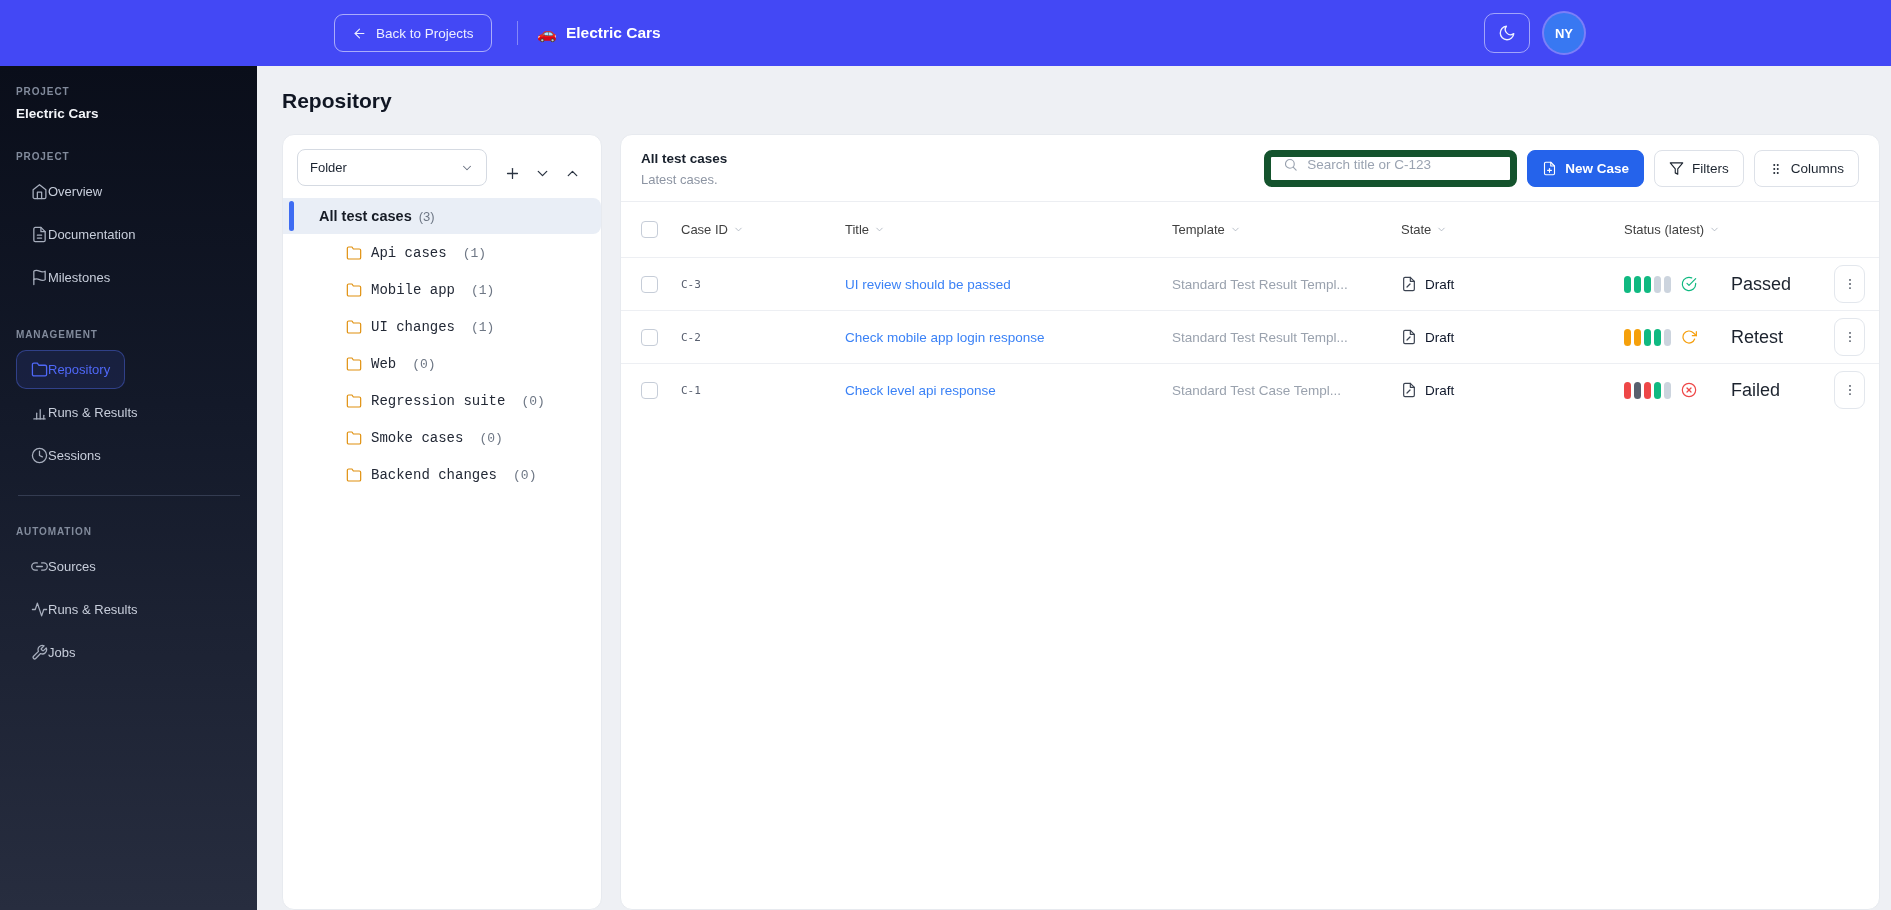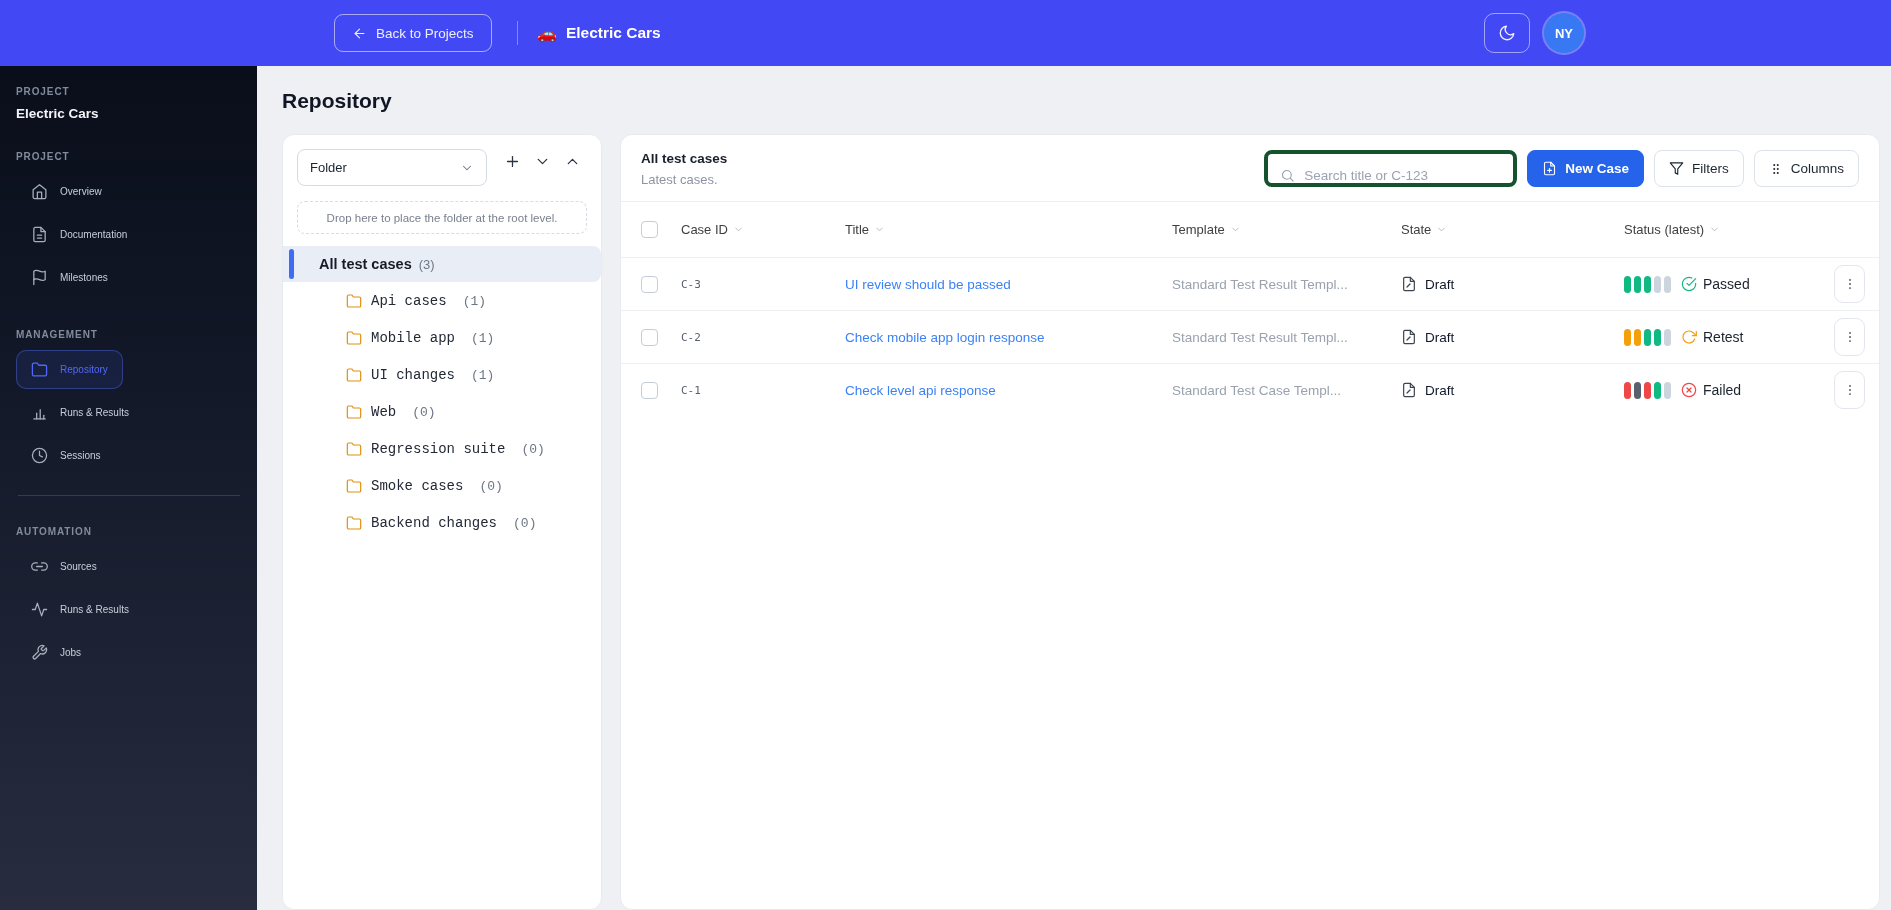--- a/index.html
+++ b/index.html
@@ -27,38 +27,38 @@
     box-shadow:0 0 0 2px rgba(255,255,255,.3); display:flex; align-items:center; justify-content:center;
     color:#fff; font-size:13px; font-weight:700; cursor:pointer; }
 
   
   .sidebar { position:absolute; top:66px; left:0; bottom:0; width:257px;
     background:linear-gradient(180deg,#0a0e1a 0%, #131929 40%, #272d3f 100%);
     padding:20px 16px; }
   .side-label { font-size:10px; letter-spacing:.9px; color:#828b9c; font-weight:700; text-transform:uppercase; }
   .side-project-name { margin-top:9px; color:#f3f5f9; font-size:13.5px; font-weight:700; }
   .nav-label { margin:30px 0 8px 0; font-size:10px; letter-spacing:.9px; color:#828b9c; font-weight:700; text-transform:uppercase; }
-  .nav-item { display:inline-flex; align-items:center; gap:12px; padding:10px 14px; margin:2px 0;
-    color:#c8cedb; font-size:10px; border:1px solid transparent; border-radius:10px; cursor:pointer; }
+  .nav-item { display:inline-flex; align-items:center; padding:10px 14px; margin:2px 0;
+    color:#c8cedb; font-size:13px; border:1px solid transparent; border-radius:10px; cursor:pointer; }
   .nav-item .nicon { color:#a7aebd; display:flex; }
   .nav-item.active { background:rgba(67,90,235,.13); border-color:rgba(86,112,245,.4); color:#4f68f8; }
   .nav-item.active .nicon { color:#4f68f8; }
   .nav-group { display:flex; flex-direction:column; align-items:flex-start; }
   .side-divider { border:none; border-top:1px solid #343c51; margin:18px 2px 0 2px; width:222px; }
 
   
   .main { position:absolute; top:66px; left:257px; right:0; bottom:0; background:#eef0f4;
     padding:16px 11px 0 25px; display:flex; flex-direction:column; }
   .page-title { font-size:21px; font-weight:700; color:#101623; margin:7px 0 21px 0; }
   .content-row { display:flex; gap:18px; flex:1; overflow:hidden; align-items:stretch; }
   .card { background:#fff; border:1px solid #e7eaef; border-radius:12px; }
 
   
   .folder-card { width:320px; flex:0 0 320px; padding:14px; }
-  .folder-toolbar { display:flex; align-items:flex-start; }
+  .folder-toolbar { display:flex; align-items:flex-end; }
   .select { width:190px; height:37px; border:1px solid #d5dae2; border-radius:8px; display:flex; align-items:center;
     justify-content:space-between; padding:0 12px; font-size:13px; color:#1b2330; cursor:pointer; background:#fff; }
   .select .chev { color:#6b7382; }
   .tool-icons { flex:1; display:flex; justify-content:space-around; align-items:center; margin-left:10px; }
   .tool-btn { background:none; border:none; color:#2b3442; cursor:pointer; padding:4px; display:flex; }
   .dropzone { margin-top:15px; height:33px; border:1px dashed #d7dbe2; border-radius:8px; display:flex;
     align-items:center; justify-content:center; font-size:11.5px; color:#79818e; }
   .tree { margin:12px -14px 0 -14px; }
   .tree-root { position:relative; height:36px; display:flex; align-items:center; background:#e9eef6;
     border-radius:0 8px 8px 0; padding-left:36px; cursor:pointer; }
@@ -68,21 +68,21 @@
   .tree-item { height:36px; display:flex; align-items:center; gap:9px; padding-left:63px; cursor:pointer; margin-top:1px;font-family:Liberation Mono, monospace; }
   .tree-item .ficon { color:#e0900e; display:flex; }
   .tree-item .name { font-size:14px; color:#232936; }
 
   
   .cases-card { flex:1; display:flex; flex-direction:column; overflow:hidden; }
   .cases-header { display:flex; align-items:center; justify-content:space-between; padding:15px 20px 14px 20px; }
   .cases-title { font-size:13.5px; font-weight:700; color:#18202c; }
   .cases-subtitle { font-size:13px; color:#8d95a3; margin-top:6px; }
   .cases-controls { display:flex; align-items:center; gap:10px; }
-  .search-box { width:253px; height:37px; border:4px solid #14532d; border-radius:8px; display:flex; align-items:flex-end;
+  .search-box { width:253px; height:37px; border:7px solid #14532d; border-radius:8px; display:flex; align-items:flex-start;
     gap:9px; padding:0 12px; background:#fff; color:#98a1ae; }
   .search-box input { border:none; outline:none; flex:1; font-size:13.5px; font-family:inherit; color:#333b48; background:transparent; }
   .search-box input::placeholder { color:#9aa3b1; }
   .btn { height:37px; display:flex; align-items:center; gap:8px; padding:0 14px; border-radius:8px; font-size:13.5px;
     cursor:pointer; border:1px solid #dde1e8; background:#fff; color:#1d2530; font-family:inherit; }
   .btn-primary { background:#2563eb; border-color:#2563eb; color:#fff; font-weight:600; }
   .cases-divider { border:none; border-top:1px solid #eceef2; }
   .tbl-grid { display:grid; grid-template-columns:46px 164px 327px 229px 223px 1fr 56px; align-items:center; padding:0 14px; }
   .tbl-head { height:55px; color:#404040; font-size:13px; }
   .th { display:flex; align-items:center; gap:5px; cursor:pointer; }
@@ -96,21 +96,21 @@
   .state-cell .label { font-size:13.5px; color:#0f172a; }
   .status-cell { display:flex; align-items:center; }
   .bars { display:flex; gap:3px; }
   .bar { width:7px; height:17px; border-radius:4px; background:#ccd4de; }
   .bar.green { background:#10b981; }
   .bar.orange { background:#f5a00b; }
   .bar.red { background:#ee4747; }
   .bar.darkgray { background:#58606e; }
   .bar.gray { background:#ccd4de; }
   .status-badge { display:flex; align-items:center; gap:6px; margin-left:10px; }
-  .status-badge .label { font-size:14px; color:#1c232e; }
+  .status-badge .label { font-size:18px; color:#1c232e;margin-left:28px; }
   .badge-passed { color:#10b981; }
   .badge-retest { color:#f59e0b; }
   .badge-failed { color:#ee4747; }
   .kebab-btn { width:31px; height:38px; border:1px solid #e3e7ed; border-radius:9px; background:#fff; cursor:pointer;
     display:flex; align-items:center; justify-content:center; color:#4a515e; justify-self:end; }
   .end-of-list { text-align:center; padding:15px; font-size:12.5px; color:#717a88; }
 </style>
 </head>
 <body>
 
@@ -271,23 +271,20 @@
               </svg>
           </button>
           <button class="tool-btn">
             <svg class="ic" width="17" height="17" viewBox="0 0 24 24">
                 <polyline points="18 15 12 9 6 15"></polyline>
               </svg>
           </button>
         </div>
       </div>
 
-      <div class="dropzone">
-        <span>Drop here to place the folder at the root level.</span>
-      </div>
 
       <div class="tree">
         <div class="tree-root">
           <span class="name">All test cases</span>
           <span class="tree-count">(3)</span>
         </div>
 
         <div class="tree-item">
           <span class="ficon">
               <svg class="ic" width="16" height="16" viewBox="0 0 24 24">

